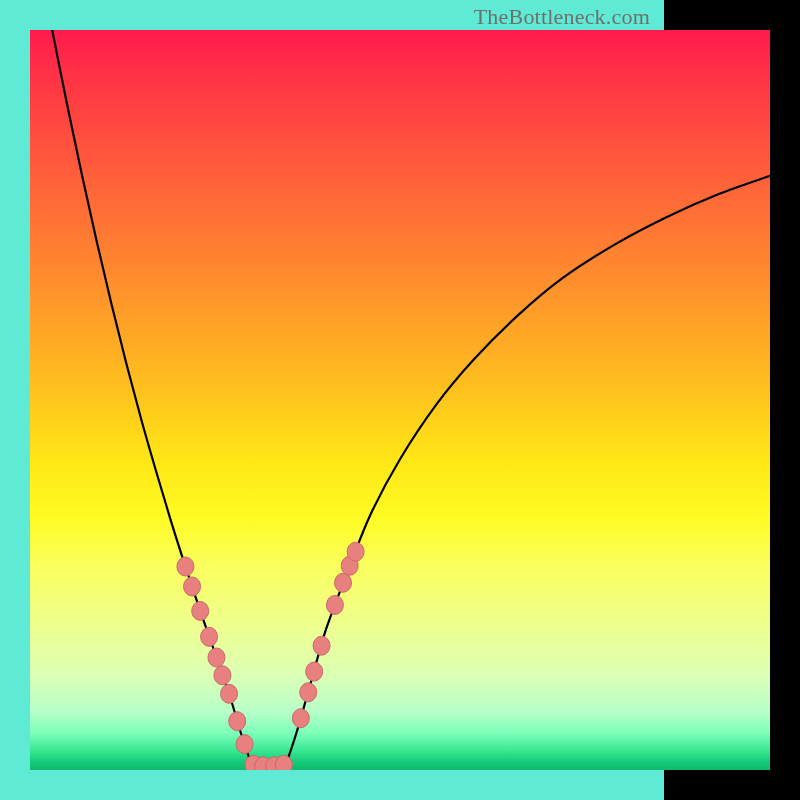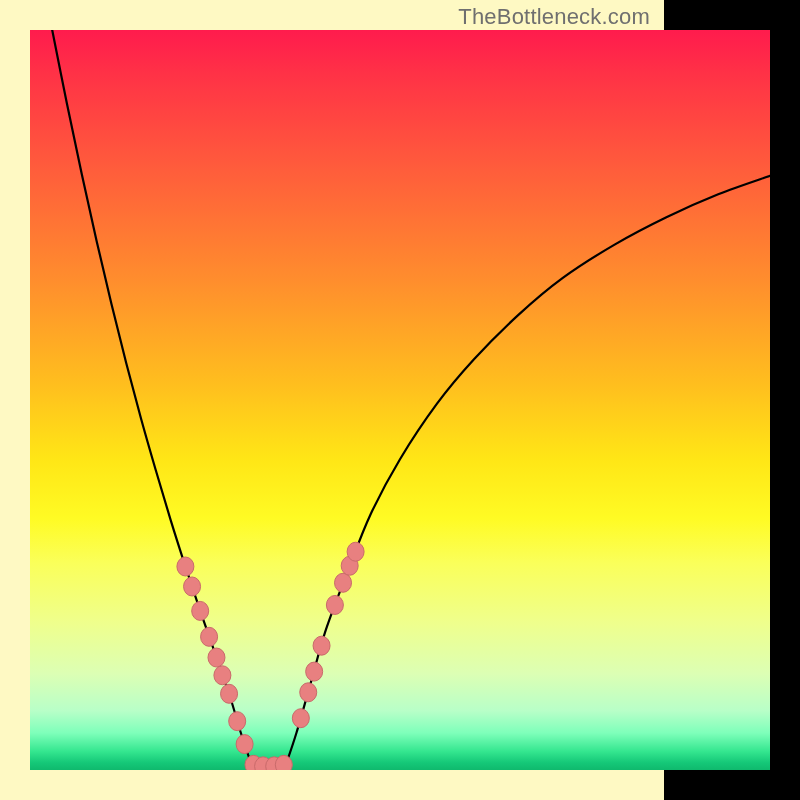--- a/index.html
+++ b/index.html
@@ -8,21 +8,22 @@
     width: 800px;
     height: 800px;
     overflow: hidden;
     background: #000;
     font-family: Arial, Helvetica, sans-serif;
   }
   .frame {
     position: relative;
     width: 664px;
     height: 800px;
-    background: #fef9c3;
+    background: #5eead4;
+    font-family: Liberation Serif, serif;
   }
   .plot-area {
     position: absolute;
     left: 30px;
     top: 30px;
     width: 740px;
     height: 740px;
     background: linear-gradient(
       to bottom,
       #ff1b4d 0%,

